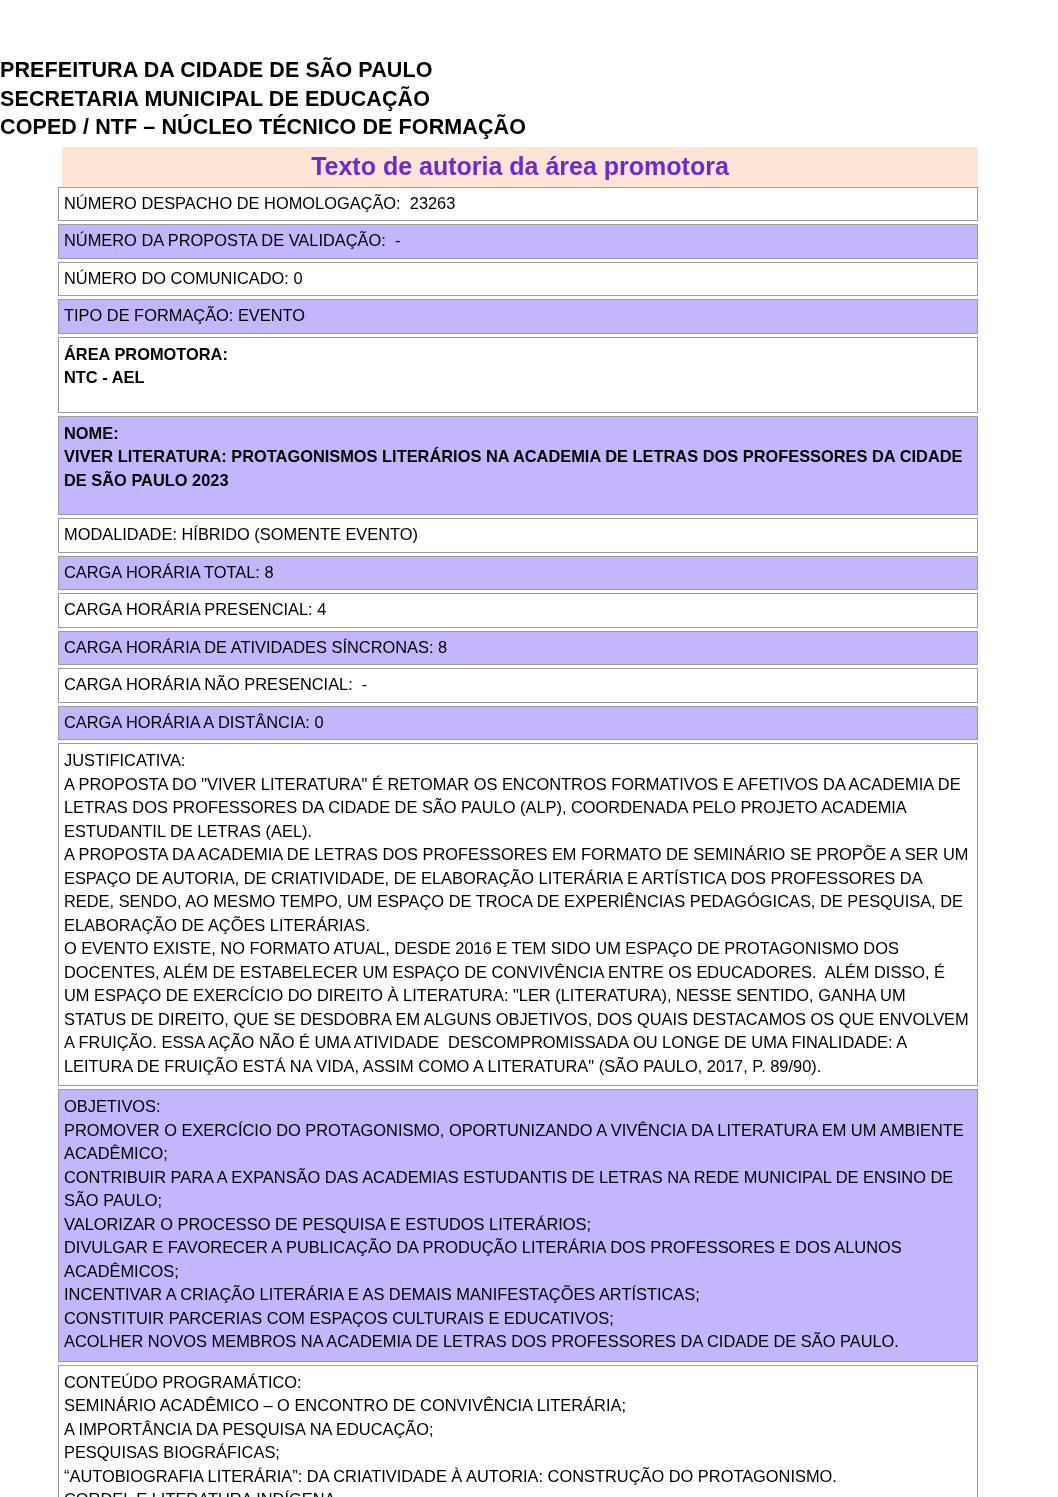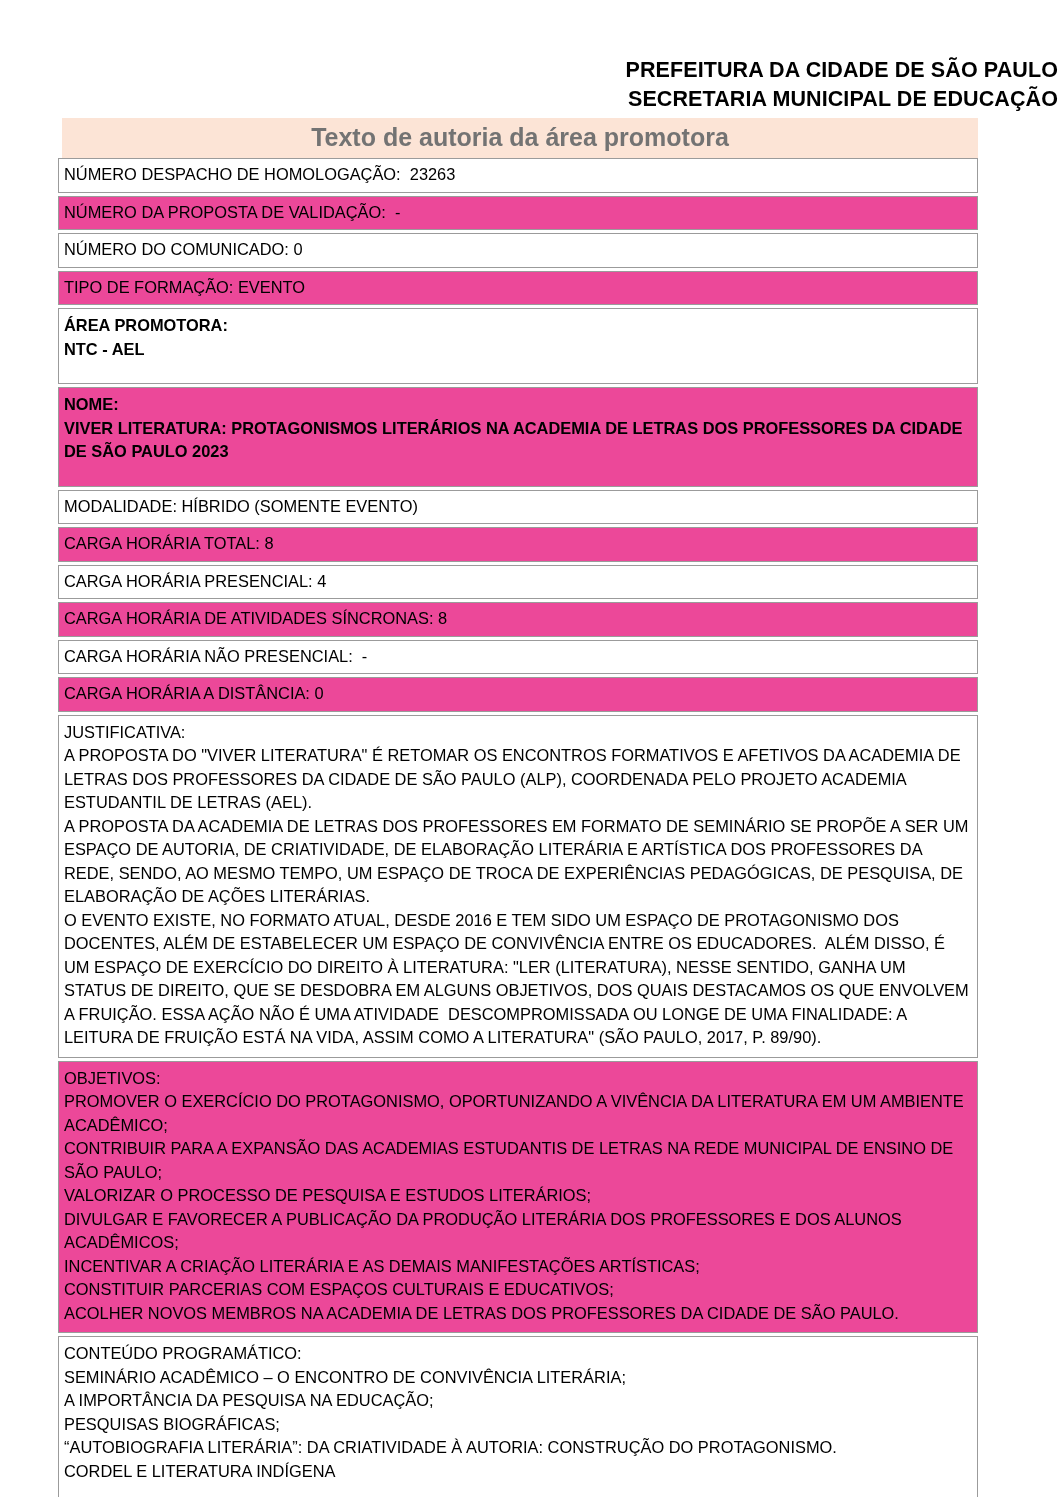--- a/index.html
+++ b/index.html
@@ -19,60 +19,60 @@
     height: 1497px;
     margin: 0 auto;
     background: #ffffff;
     overflow: hidden;
     box-sizing: border-box;
   }
 
   
   .doc-header {
     padding-top: 56px;
-    text-align: right;
+    text-align: left;
   }
   .doc-header .hline {
     font-weight: bold;
     font-size: 21.5px;
     line-height: 28.5px;
     letter-spacing: 0.1px;
     color: #000;
     white-space: nowrap;
   }
 
   
   .banner {
     margin: 5px 80px 0 62px;
     background: #FCE4D6;
     text-align: center;
     padding: 4px 0 6px 0;
   }
   .banner-title {
-    color: #737373;
+    color: #6d28d9;
     font-weight: bold;
     font-size: 25px;
     line-height: 30px;
   }
 
   
   .form-table {
     margin: 0 80px 0 58px;
   }
   .row {
     border: 1px solid #9b9b9b;
     box-sizing: border-box;
     margin-bottom: 3px;
     padding: 4px 5px 5px 5px;
     font-size: 16.4px;
     line-height: 23.5px;
     background: #ffffff;
   }
   .row.alt {
-    background: #ec4899;
+    background: #c4b5fd;
   }
   .row .line {
     white-space: pre-wrap;
   }
   .row .line.b {
     font-weight: bold;
   }
   .row.block {
     padding-top: 5px;
     padding-bottom: 22px;
@@ -85,20 +85,21 @@
   }
 </style>
 </head>
 <body>
 
 <div class="page">
 
   <div class="doc-header">
     <div class="hline">PREFEITURA DA CIDADE DE SÃO PAULO</div>
     <div class="hline">SECRETARIA MUNICIPAL DE EDUCAÇÃO</div>
+    <div class="hline">COPED / NTF – NÚCLEO TÉCNICO DE FORMAÇÃO</div>
   </div>
 
   <div class="banner">
     <div class="banner-title">Texto de autoria da área promotora</div>
   </div>
 
   <div class="form-table">
 
     <div class="row">
       <div class="line">NÚMERO DESPACHO DE HOMOLOGAÇÃO:  23263</div>

